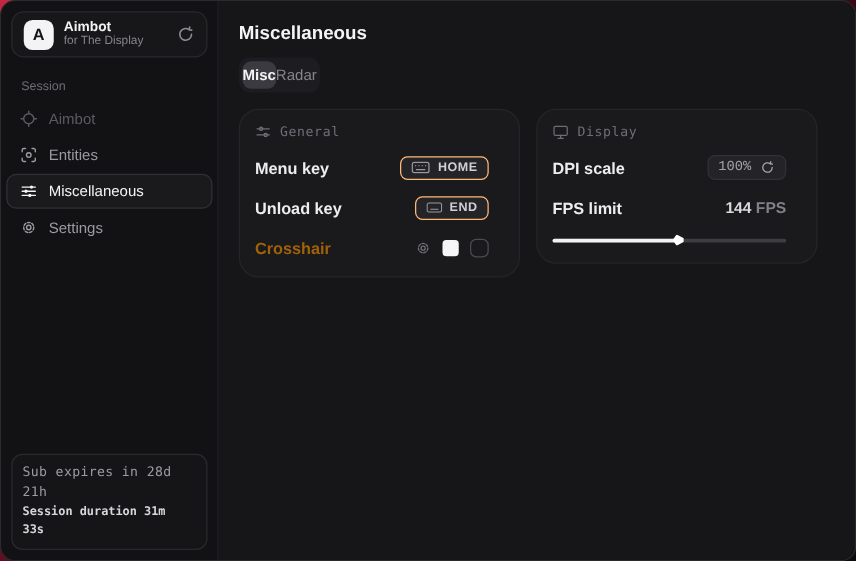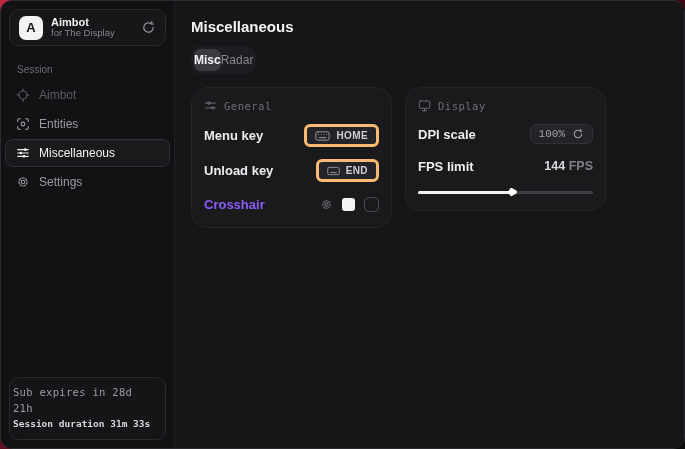--- a/index.html
+++ b/index.html
@@ -70,21 +70,21 @@
   .nav-item .nav-ic { width:14px; color:inherit; }
   .nav-dim   { color:#5a5a61; }
   .nav-mid   { color:#9a9aa1; }
   .nav-item.active {
     color:#f4f4f6;
     background:#1a1a1d;
     border-color:#303036;
   }
   .sidebar-spacer { flex:1; }
   .footer-card {
-    margin:8px; padding:7px 10px 8px 3px;
+    margin:8px; padding:7px 10px 8px 8px;
     border:1px solid #29292e; border-radius:9px;
     background:#151518;
     font-family:"DejaVu Sans Mono", monospace;
     line-height:1.5;
   }
   .footer-line1 { font-size:10.5px; color:#9b9ba2; letter-spacing:0.3px; }
   .footer-line2 { font-size:9.5px; font-weight:700; color:#d6d6db; }
 
   
   .main { flex:1; background:#161619; padding:17px 16px; }
@@ -95,43 +95,43 @@
     background:#1d1d21; border-radius:9px; padding:3px;
   }
   .tab {
     padding:4px 0; border-radius:7px;
     font-size:12px; color:#85858c; cursor:default;
   }
   .tab.active { background:#3a3a40; color:#f4f4f6; font-weight:600; }
 
   .cards { margin-top:13px; display:flex; gap:13px; align-items:flex-start; }
   .card {
-    width:201px;
+    width:225px;
     background:#1a1a1d;
     border:1px solid #252529;
     border-radius:16px;
-    padding:11px 12px 13px 12px;
+    padding:11px 24px 13px 12px;
   }
   .card-header {
     display:flex; align-items:center; gap:7px;
     color:#6e6e76;
     font-family:"DejaVu Sans Mono", monospace;
     font-size:10.5px; letter-spacing:0.5px;
   }
   .row {
     margin-top:12px;
     display:flex; align-items:center; justify-content:space-between;
     min-height:20px;
   }
   .row-label { font-size:13px; font-weight:700; color:#ededf0; }
-  .row-label.dim { color:#8b5cf6;text-align:center; }
+  .row-label.dim { color:#a16207;text-align:center; }
 
   .key-badge {
     display:inline-flex; align-items:center; gap:6px;
-    background:#242428; border:3px solid #fdba74;
+    background:#242428; border:1px solid #fdba74;
     border-radius:6px; padding:3px 8px;
     color:#cfcfd5; font-size:10px; font-weight:700; letter-spacing:0.4px;
   }
   .key-badge .icon { color:#9a9aa1; }
 
   .crosshair-controls { display:inline-flex; align-items:center; gap:9px; }
   .gear-dim { color:#6e6e76; }
   .swatch {
     width:13px; height:13px; border-radius:3px;
     background:#f5f5f7;

